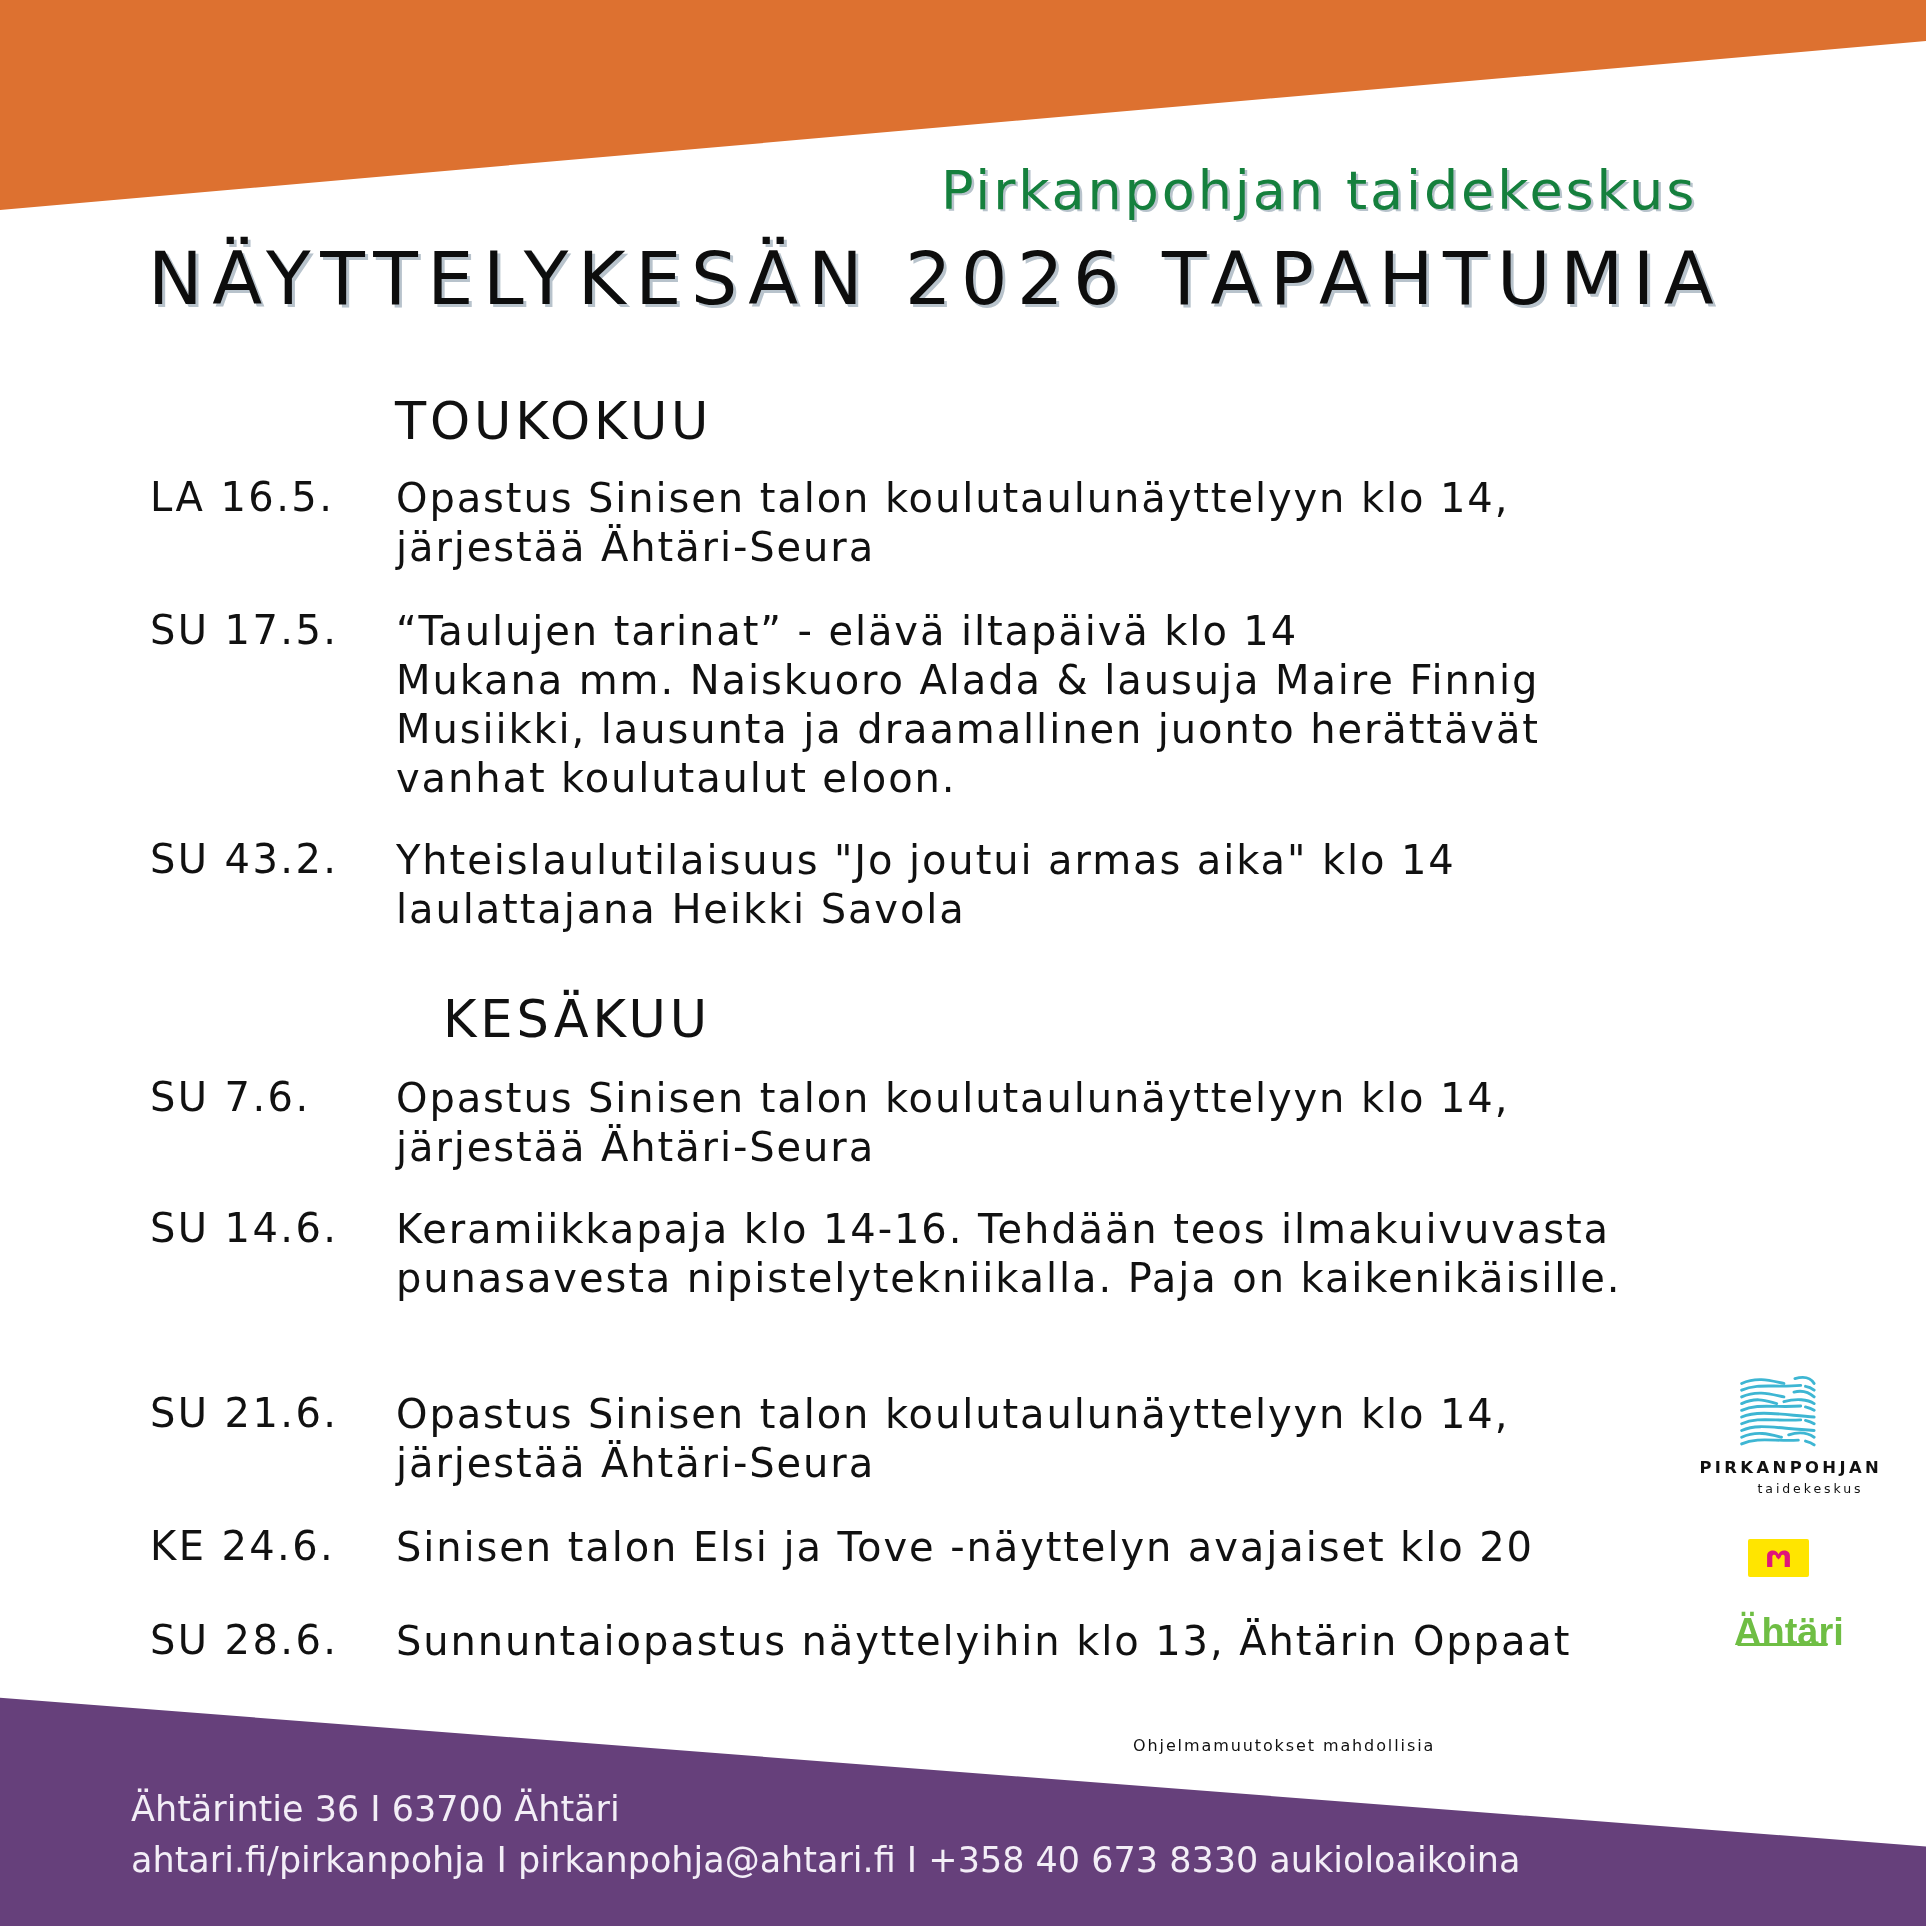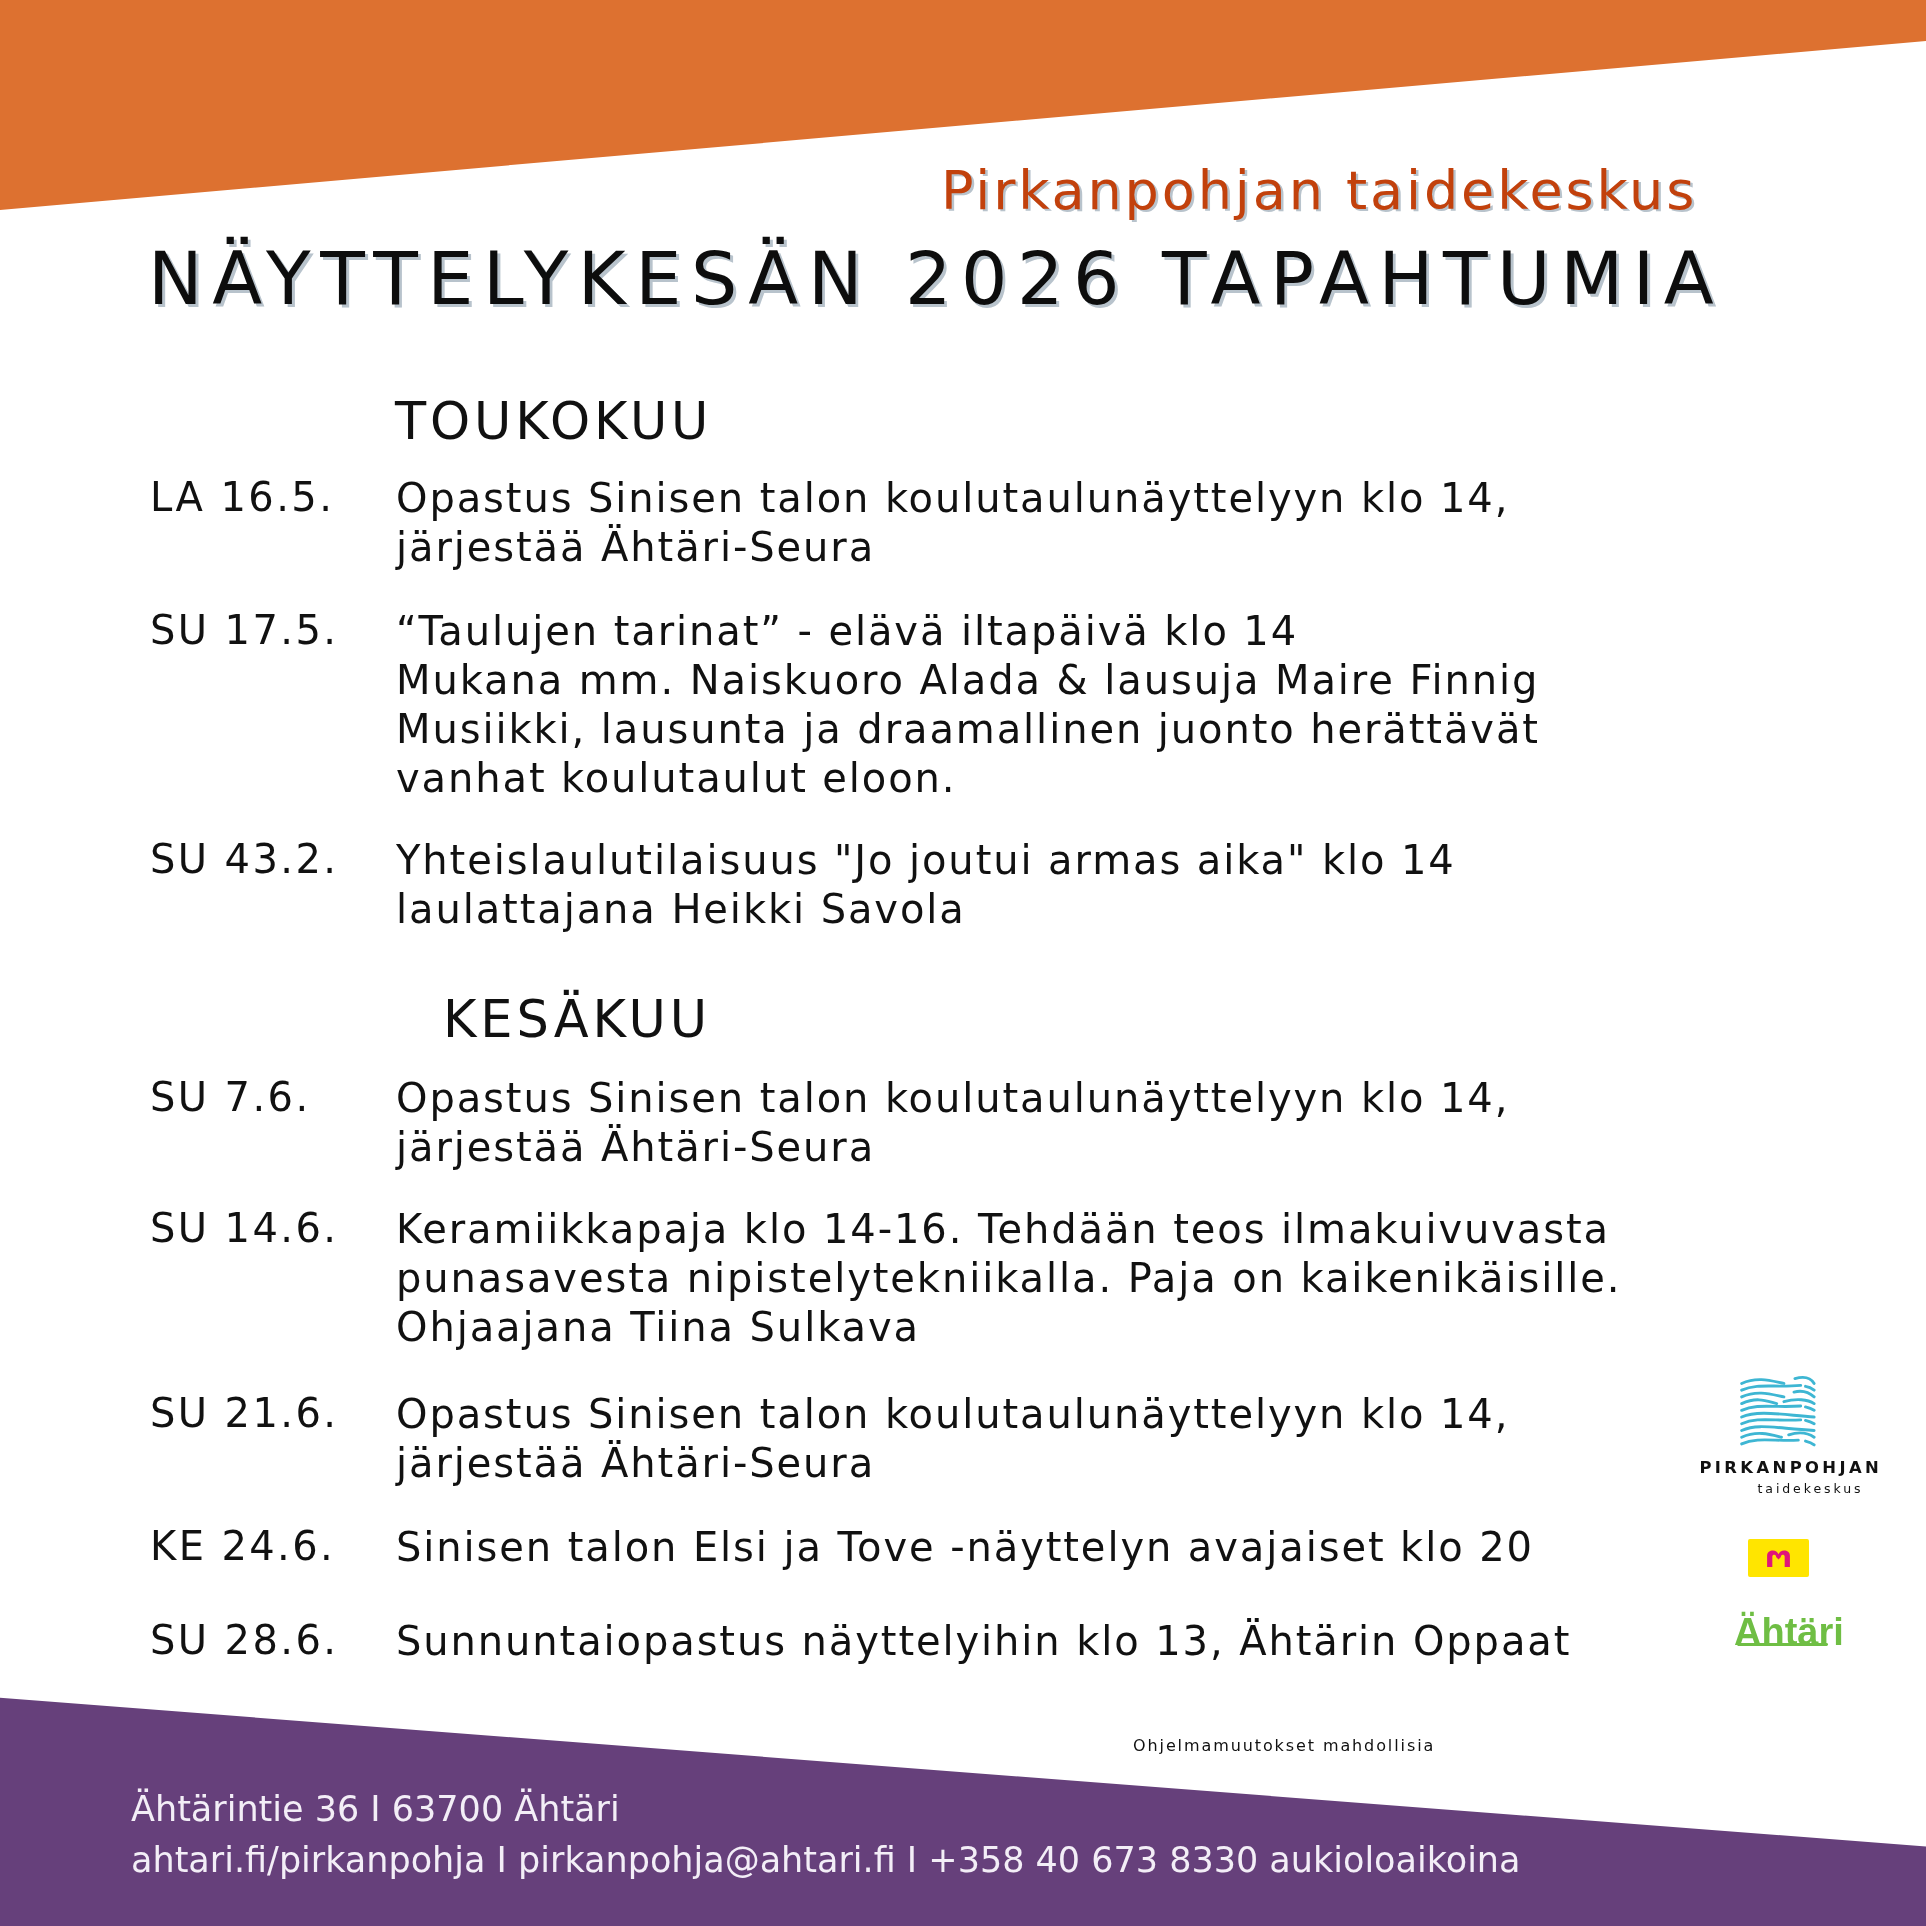--- a/index.html
+++ b/index.html
@@ -7,21 +7,21 @@
       width: 1926px; height: 1926px; position: relative; overflow: hidden;
       background: #ffffff;
       font-family: "DejaVu Sans", "Liberation Sans", sans-serif;
       color: #111111;
     }
     .band { position: absolute; left: 0; top: 0; width: 1926px; height: 1926px; }
     .band svg { width: 100%; height: 100%; display: block; }
 
     .subtitle {
       position: absolute; left: 941px; top: 159px;
-      font-size: 54px; letter-spacing: 2.9px; color: #c2410c;
+      font-size: 54px; letter-spacing: 2.9px; color: #15803d;
       text-shadow: 2.4px 2.4px 0 #b8c3cc;
       white-space: nowrap;
     }
     .title {
       position: absolute; left: 148px; top: 236px;
       font-size: 73px; letter-spacing: 9.6px; color: #0d0d0d;
       text-shadow: 2.9px 2.9px 0 #b8c3cc;
       white-space: nowrap;
     }
     .month {
@@ -125,21 +125,20 @@
     <div>Opastus Sinisen talon koulutaulunäyttelyyn klo 14,</div>
     <div>järjestää Ähtäri-Seura</div>
   </div>
 </div>
 
 <div class="event" style="top:1205px;">
   <span class="date">SU 14.6.</span>
   <div class="desc">
     <div>Keramiikkapaja klo 14-16. Tehdään teos ilmakuivuvasta</div>
     <div>punasavesta nipistelytekniikalla. Paja on kaikenikäisille.</div>
-    <div>Ohjaajana Tiina Sulkava</div>
   </div>
 </div>
 
 <div class="event" style="top:1390px;">
   <span class="date">SU 21.6.</span>
   <div class="desc">
     <div>Opastus Sinisen talon koulutaulunäyttelyyn klo 14,</div>
     <div>järjestää Ähtäri-Seura</div>
   </div>
 </div>

